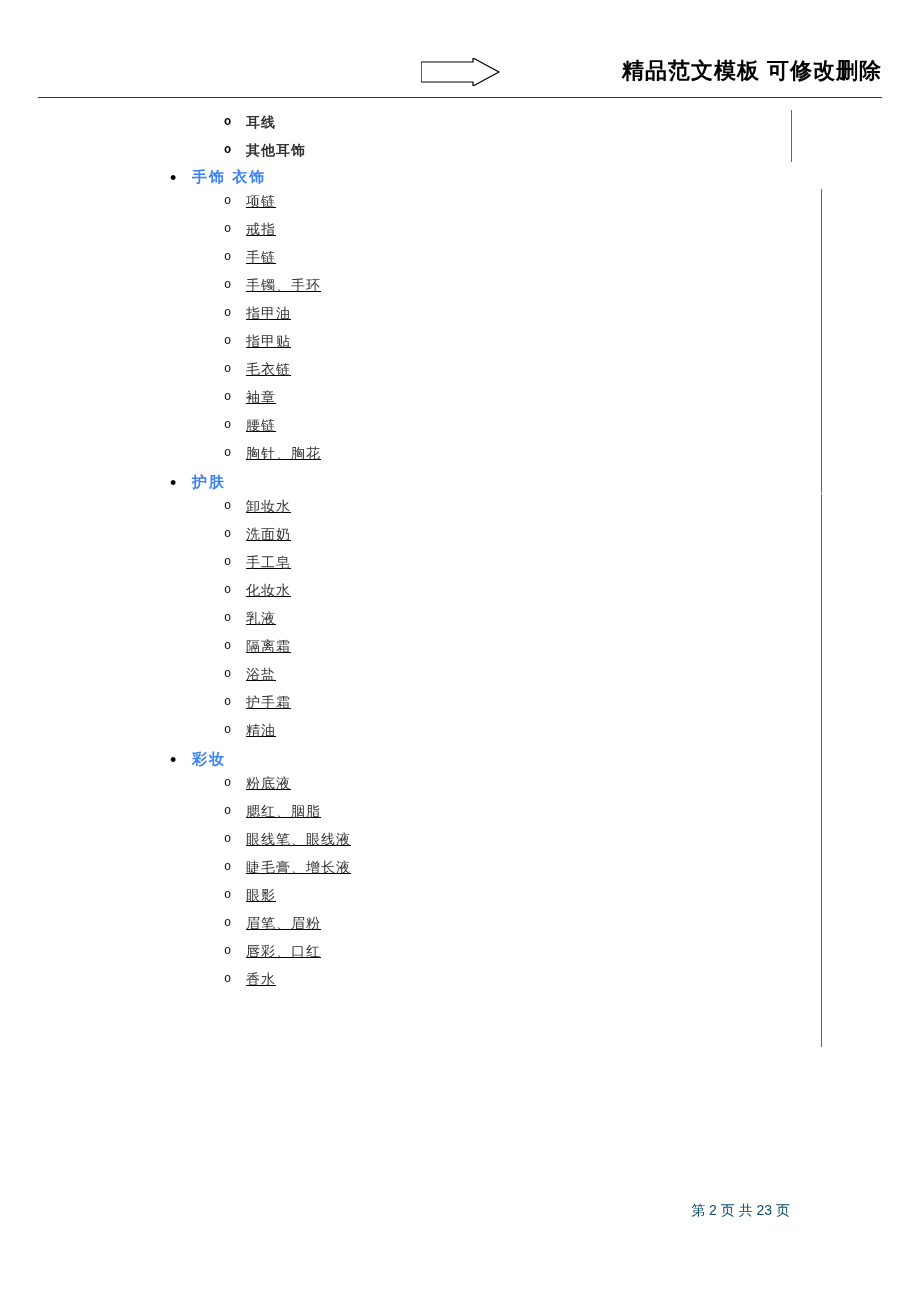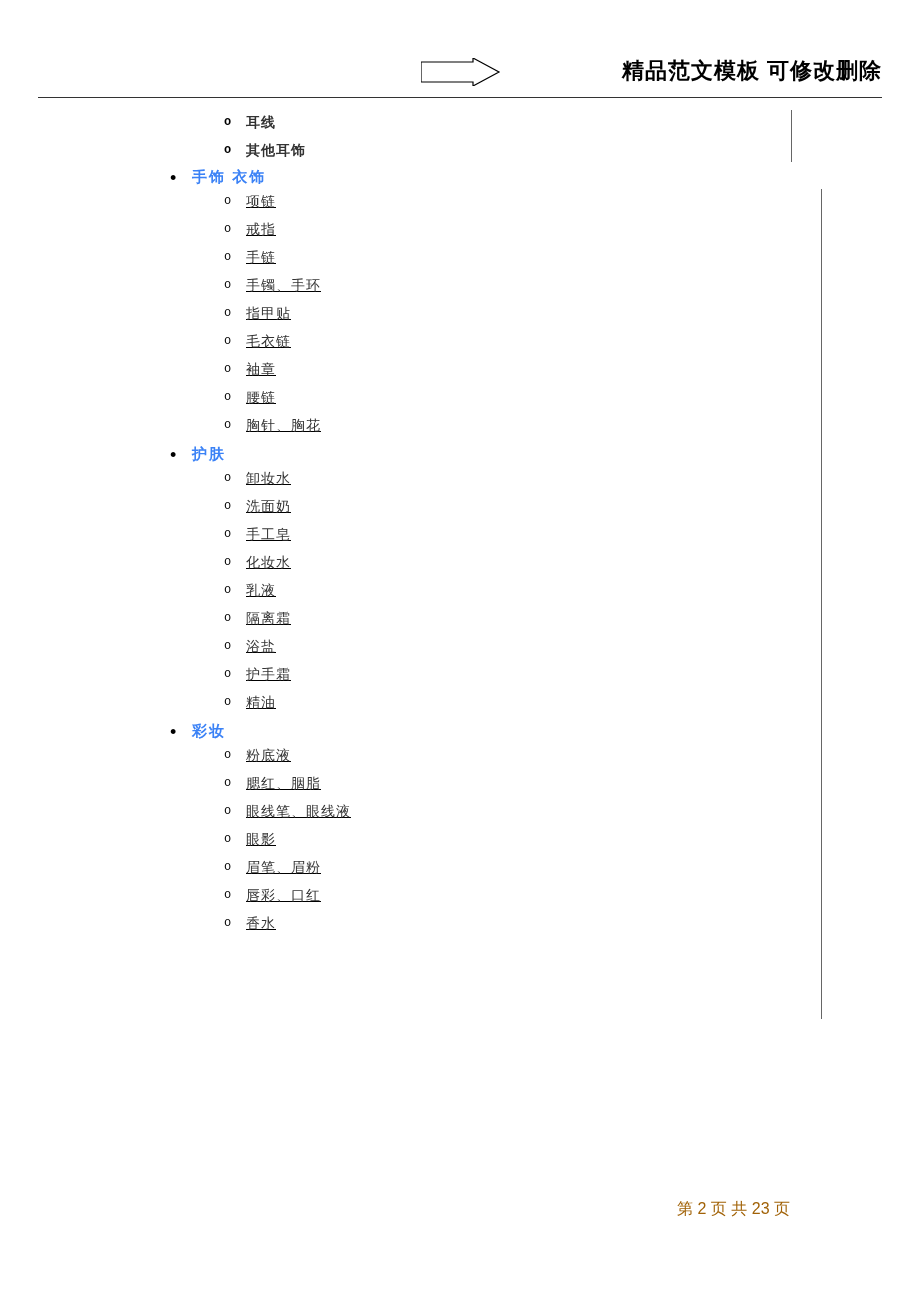--- a/index.html
+++ b/index.html
@@ -101,22 +101,22 @@
     }
     .vline {
       position: absolute;
       background: #666;
       width: 1px;
     }
     .footer {
       position: absolute;
       bottom: 82px;
       right: 130px;
-      font-size: 16px;
-      color: #a16207;
+      font-size: 14px;
+      color: #0c4a6e;
       margin-left: 45px;
     }
   </style>
 </head>
 <body>
 
 <div class="header">
   <div class="arrow-box">
     <svg width="80" height="28" viewBox="0 0 80 28">
       <path d="M 0 4 L 52 4 L 52 0 L 78 14 L 52 28 L 52 24 L 0 24 Z" fill="none" stroke="#000" stroke-width="1.2"></path>
@@ -137,20 +137,21 @@
 
   <ul class="top-list">
 
     <li>
       <span class="category">手饰  衣饰</span>
       <ul class="sub-list">
         <li>项链</li>
         <li>戒指</li>
         <li>手链</li>
         <li>手镯、手环</li>
+        <li>指甲油</li>
         <li>指甲贴</li>
         <li>毛衣链</li>
         <li>袖章</li>
         <li>腰链</li>
         <li>胸针、胸花</li>
         <div class="vline" style="right:-32px; top:2px; height:304px;"></div>
       </ul>
     </li>
 
     <li>
@@ -168,20 +169,21 @@
         <div class="vline" style="right:-32px; top:2px; height:332px;"></div>
       </ul>
     </li>
 
     <li>
       <span class="category">彩妆</span>
       <ul class="sub-list">
         <li>粉底液</li>
         <li>腮红、胭脂</li>
         <li>眼线笔、眼线液</li>
+        <li>睫毛膏、增长液</li>
         <li>眼影</li>
         <li>眉笔、眉粉</li>
         <li>唇彩、口红</li>
         <li>香水</li>
         <div class="vline" style="right:-32px; top:2px; height:276px;"></div>
       </ul>
     </li>
 
   </ul>
 </div>

